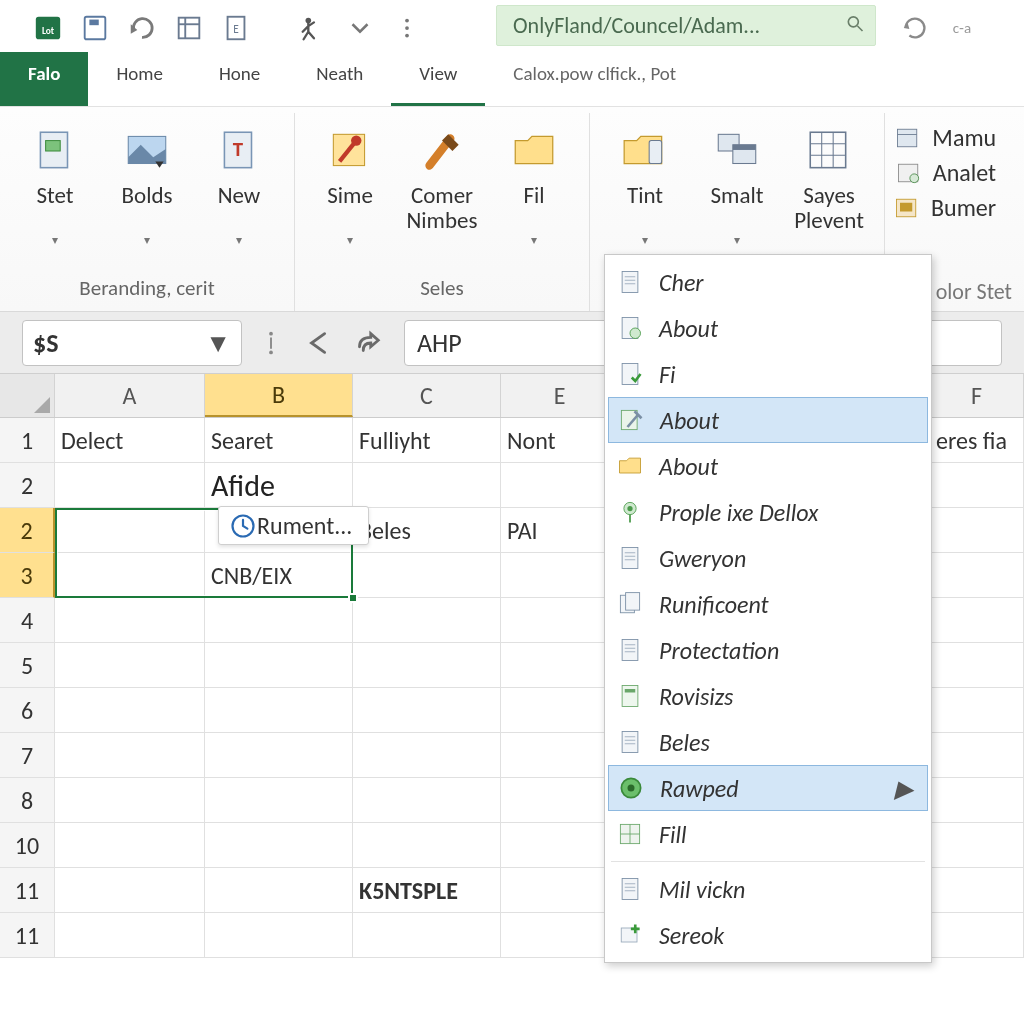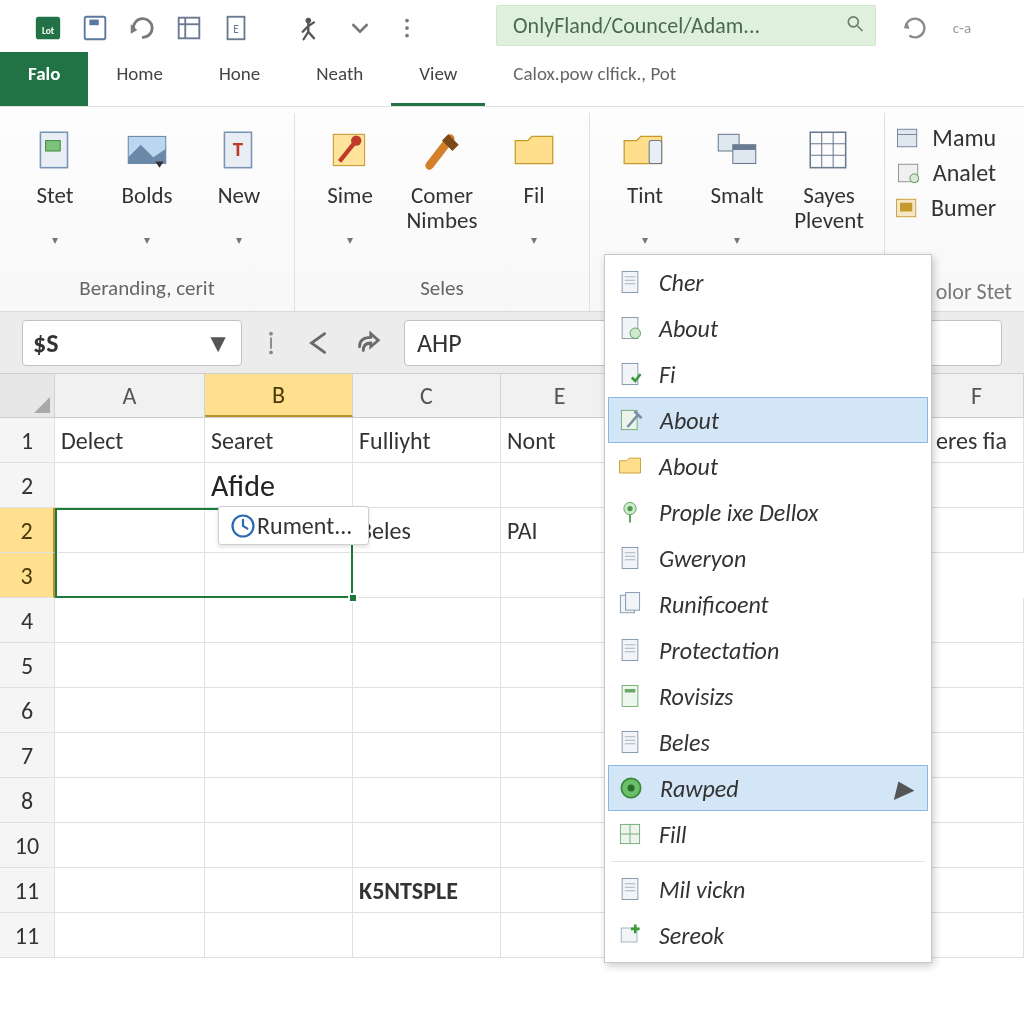--- a/index.html
+++ b/index.html
@@ -592,20 +592,21 @@
     <div class="cell">Beles</div>
     <div class="cell">PAI</div>
     <div class="cell"></div>
     <div class="cell"></div>
     <div class="cell"></div>
   </div>
 
   <div class="row">
     <div class="rh sel">3</div>
     <div class="cell"></div>
+    <div class="cell">CNB/EIX</div>
     <div class="cell"></div>
     <div class="cell"></div>
     <div class="cell"></div>
     <div class="cell"></div>
     <div class="cell"></div>
   </div>
 
   <div class="row">
       <div class="rh">4</div>
       <div class="cell"></div>

